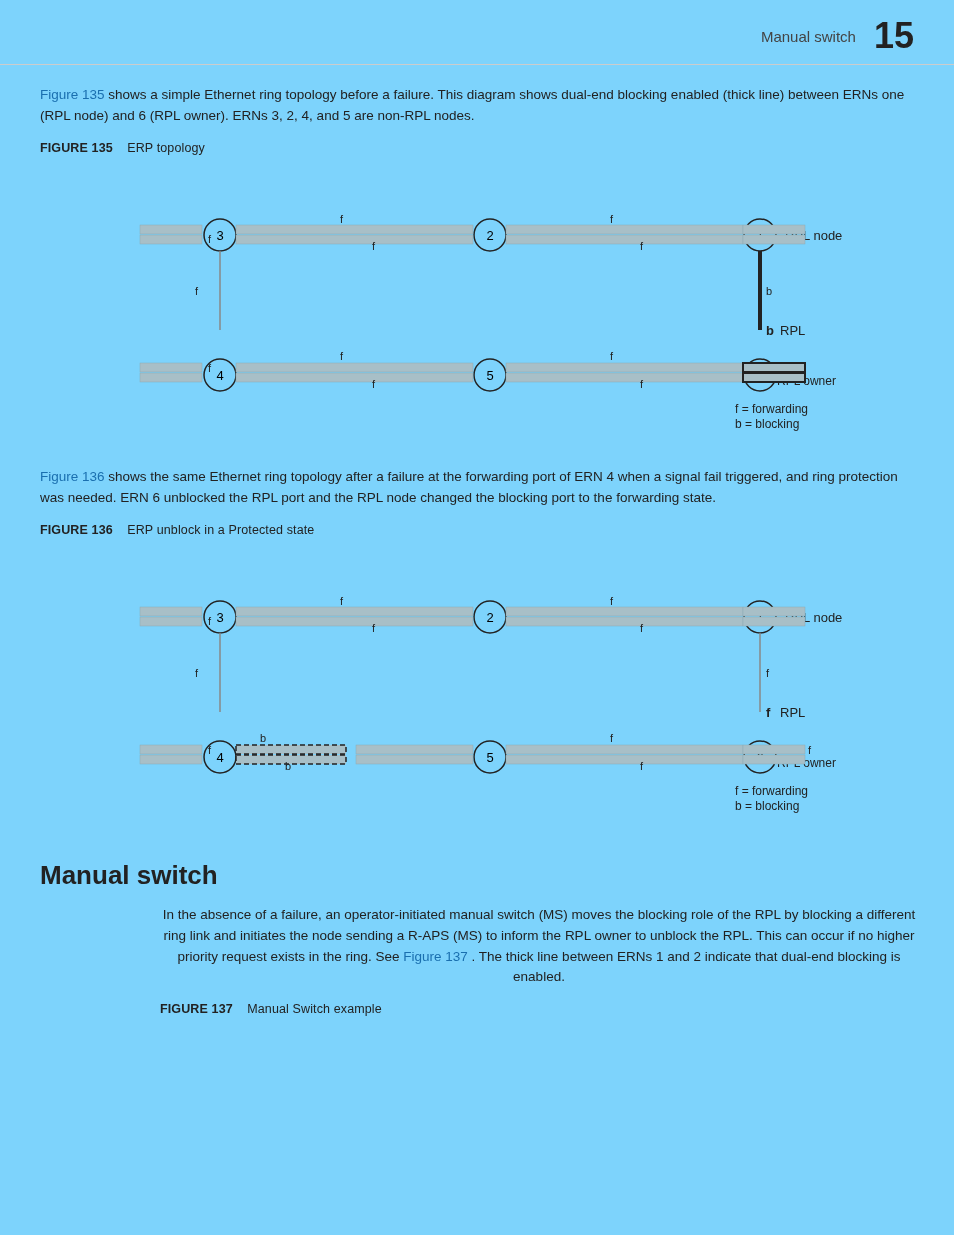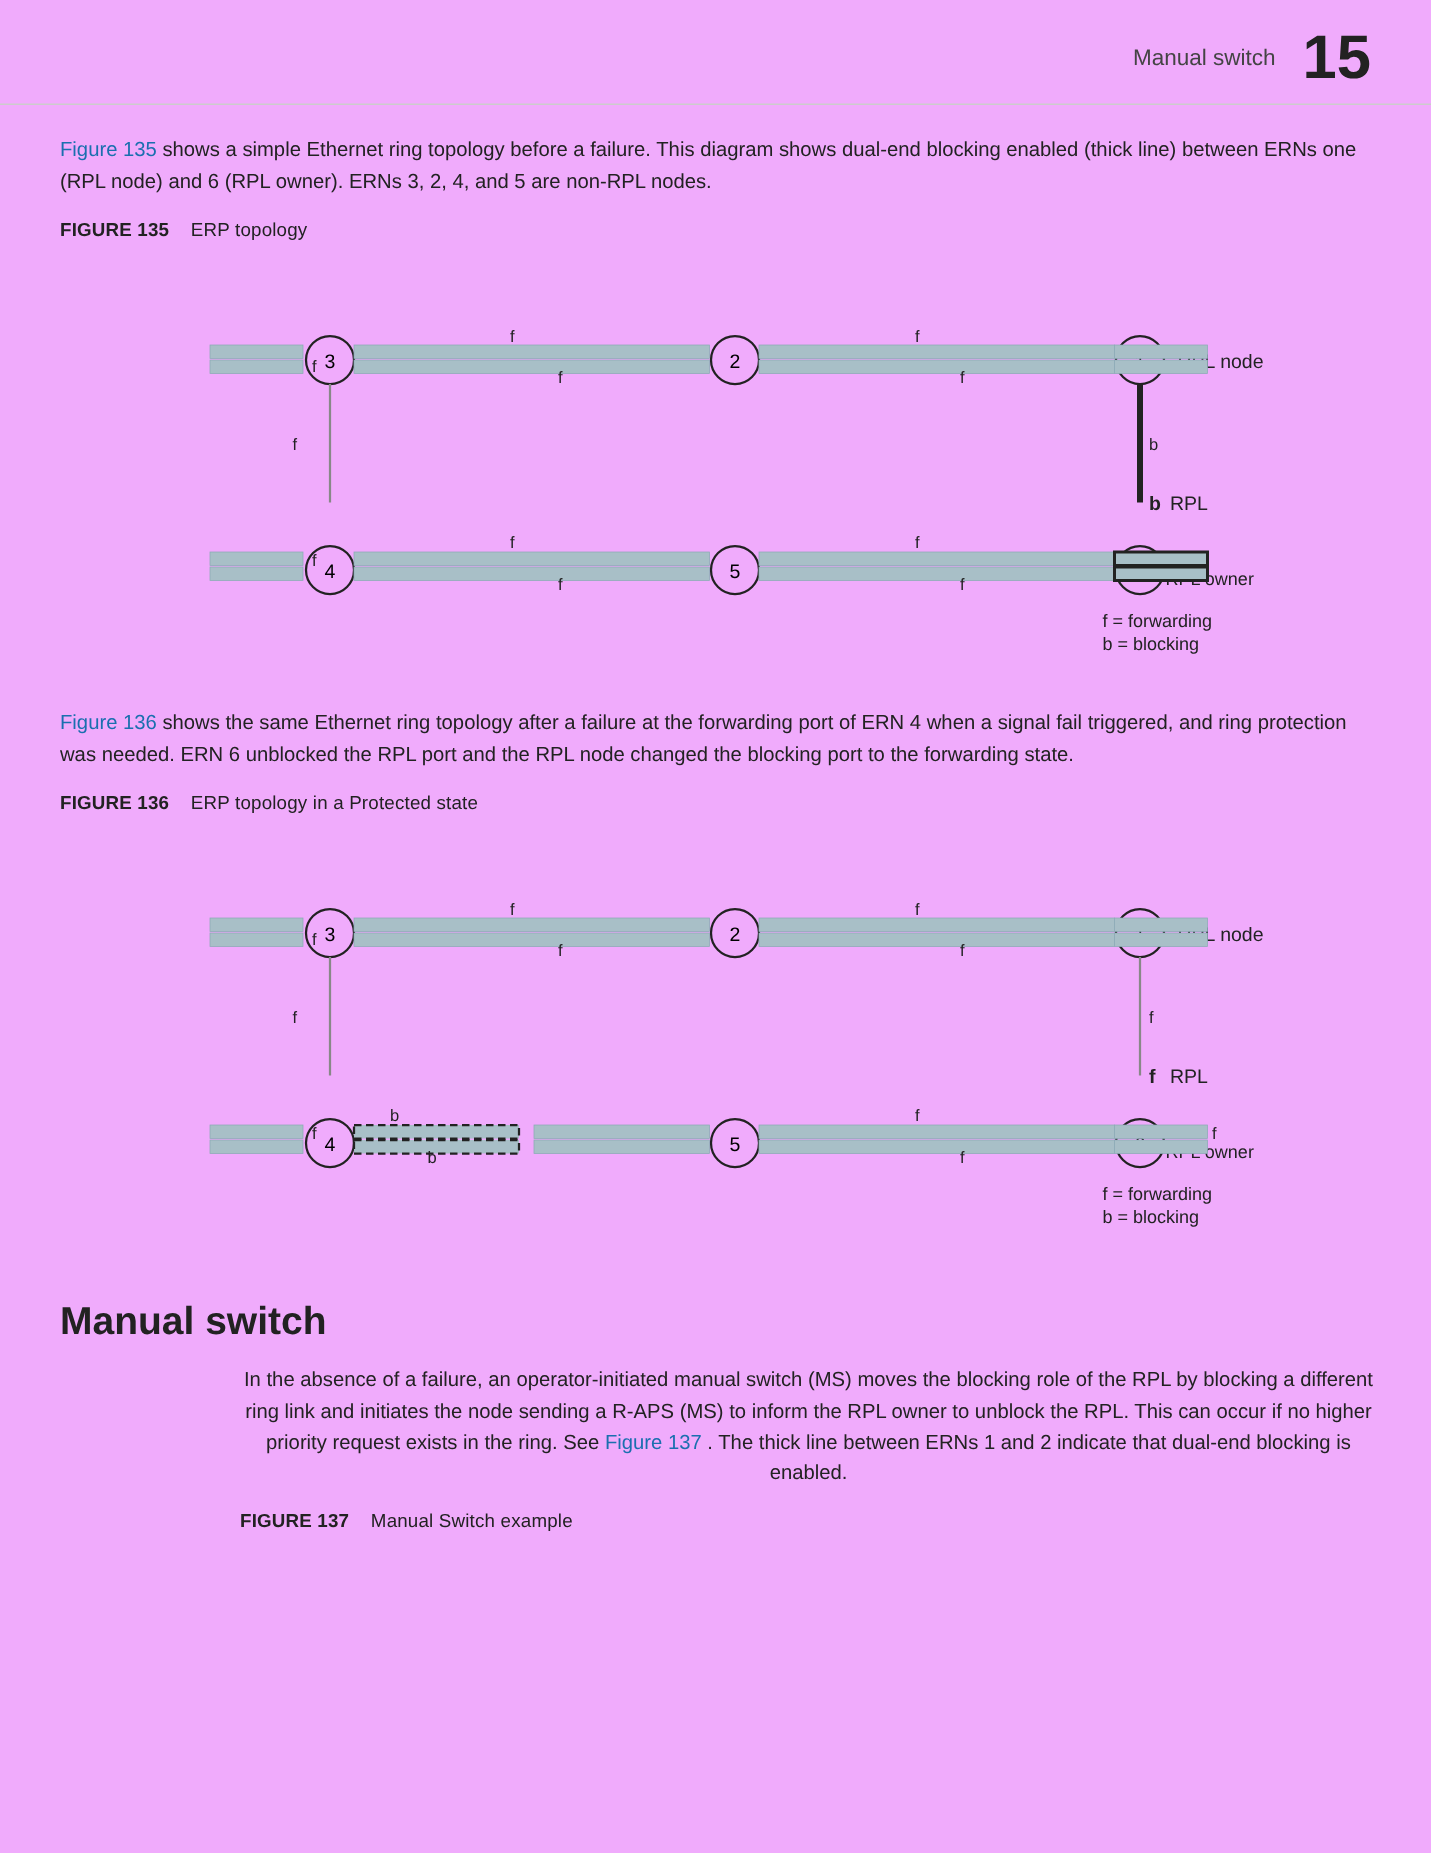--- a/index.html
+++ b/index.html
@@ -8,41 +8,41 @@
       font-family: Arial, Helvetica, sans-serif;
       font-size: 14px;
       color: #222;
       width: 954px;
       min-height: 1235px;
     }
 
     .page-container {
       width: 954px;
       min-height: 1235px;
-      background: #f0abfc;
+      background: #7dd3fc;
       position: relative;
       padding: 0;
     }
 
     
     .page-header {
       display: flex;
       justify-content: flex-end;
       align-items: center;
       padding: 18px 40px 10px 40px;
       border-bottom: 1px solid #ccc;
       margin-bottom: 20px;
     }
     .page-header-title {
       font-size: 15px;
       color: #444;
       margin-right: 18px;
     }
     .page-number {
-      font-size: 41px;
+      font-size: 36px;
       font-weight: bold;
       color: #222;
       line-height: 1;
     }
 
     
     .content {
       padding: 0 36px 30px 40px;
     }
 
@@ -198,21 +198,21 @@
     </div>
 
     <p class="intro-para">
       <span class="link-text">Figure 136</span>
       <span> shows the same Ethernet ring topology after a failure at the forwarding port of ERN 4 when a signal fail triggered, and ring protection was needed. ERN 6 unblocked the RPL port and the RPL node changed the blocking port to the forwarding state.</span>
     </p>
 
     <div class="figure-caption">
       <span class="fig-label">FIGURE 136</span>
       &nbsp;&nbsp;
-      <span class="fig-title">ERP topology in a Protected state</span>
+      <span class="fig-title">ERP unblock in a Protected state</span>
     </div>
 
     <div class="diagram-container">
       <svg width="870" height="265" viewBox="0 0 870 265">
 
         <circle cx="180" cy="60" r="16" fill="none" stroke="#222" stroke-width="1.5"></circle>
         <text x="180" y="65" text-anchor="middle" font-size="13" font-family="Arial">3</text>
 
         <circle cx="450" cy="60" r="16" fill="none" stroke="#222" stroke-width="1.5"></circle>
         <text x="450" y="65" text-anchor="middle" font-size="13" font-family="Arial">2</text>

